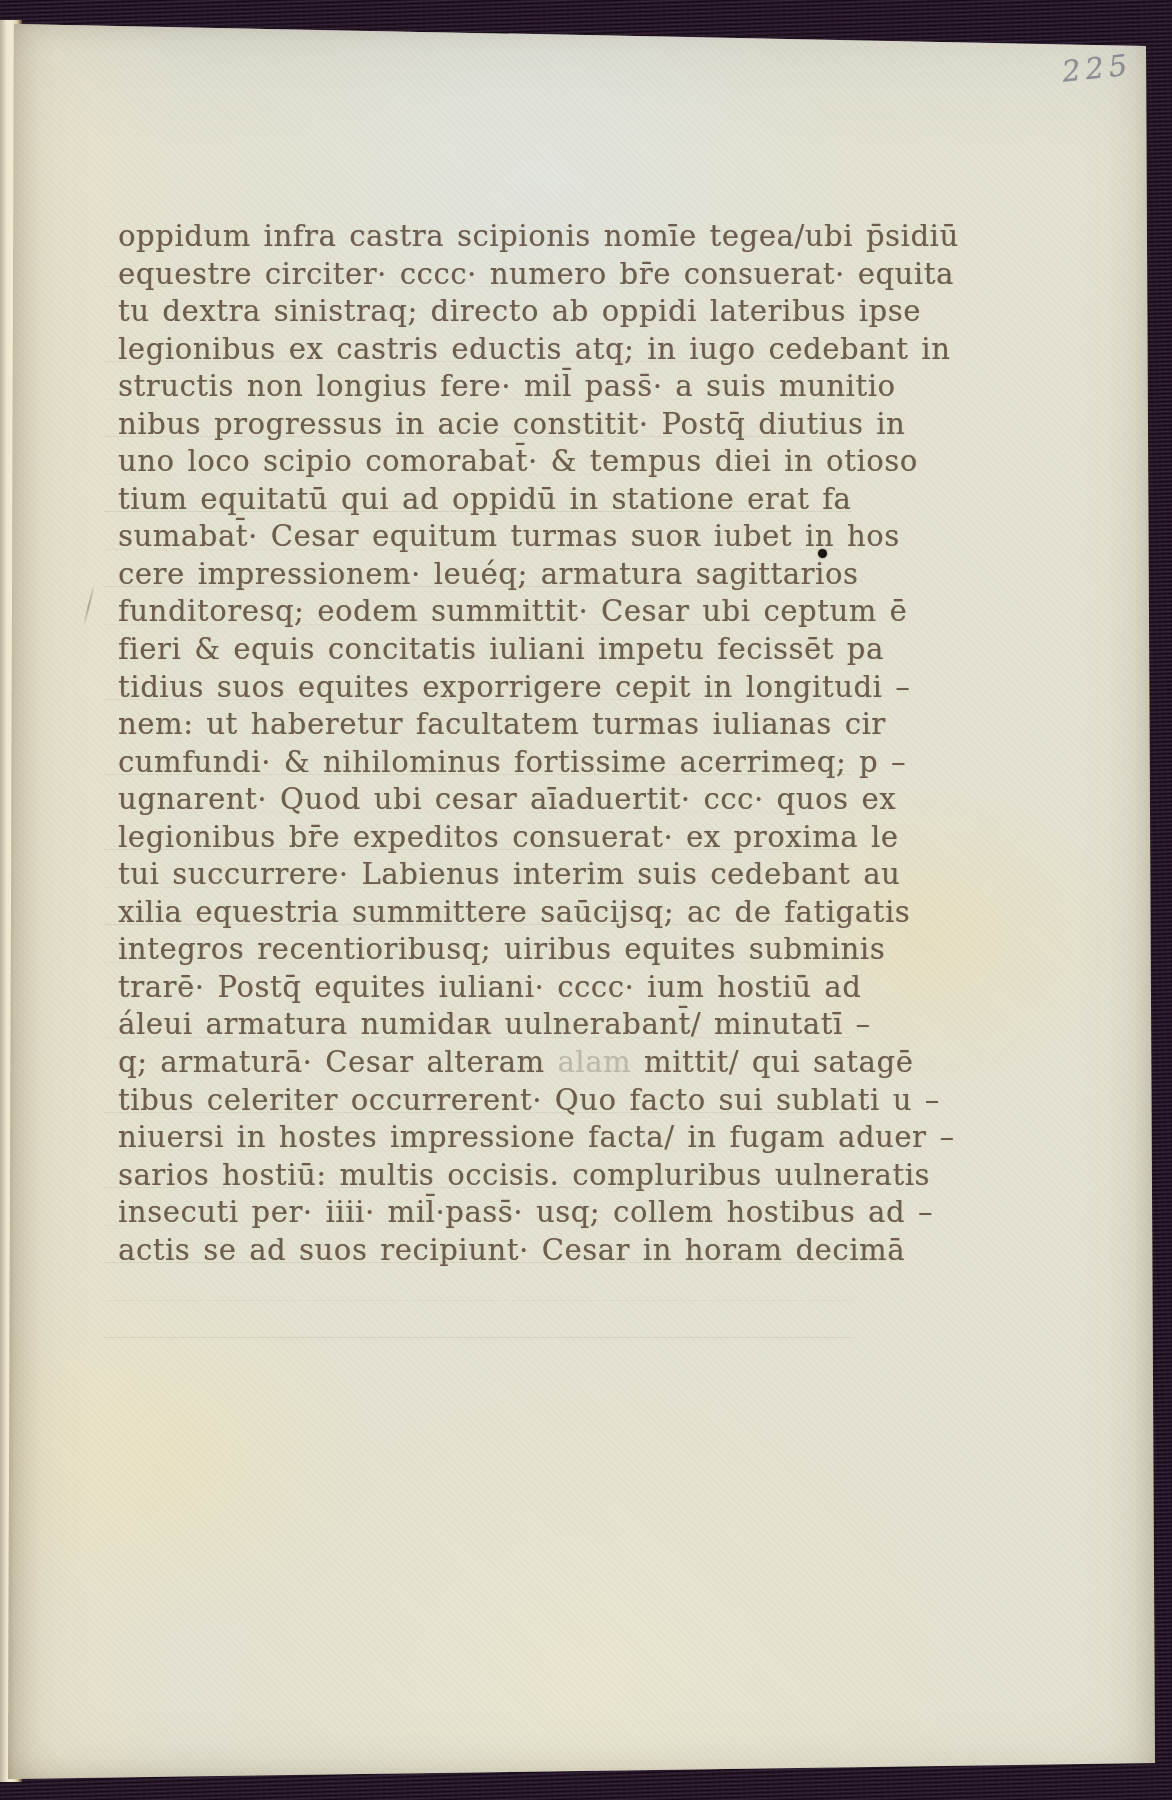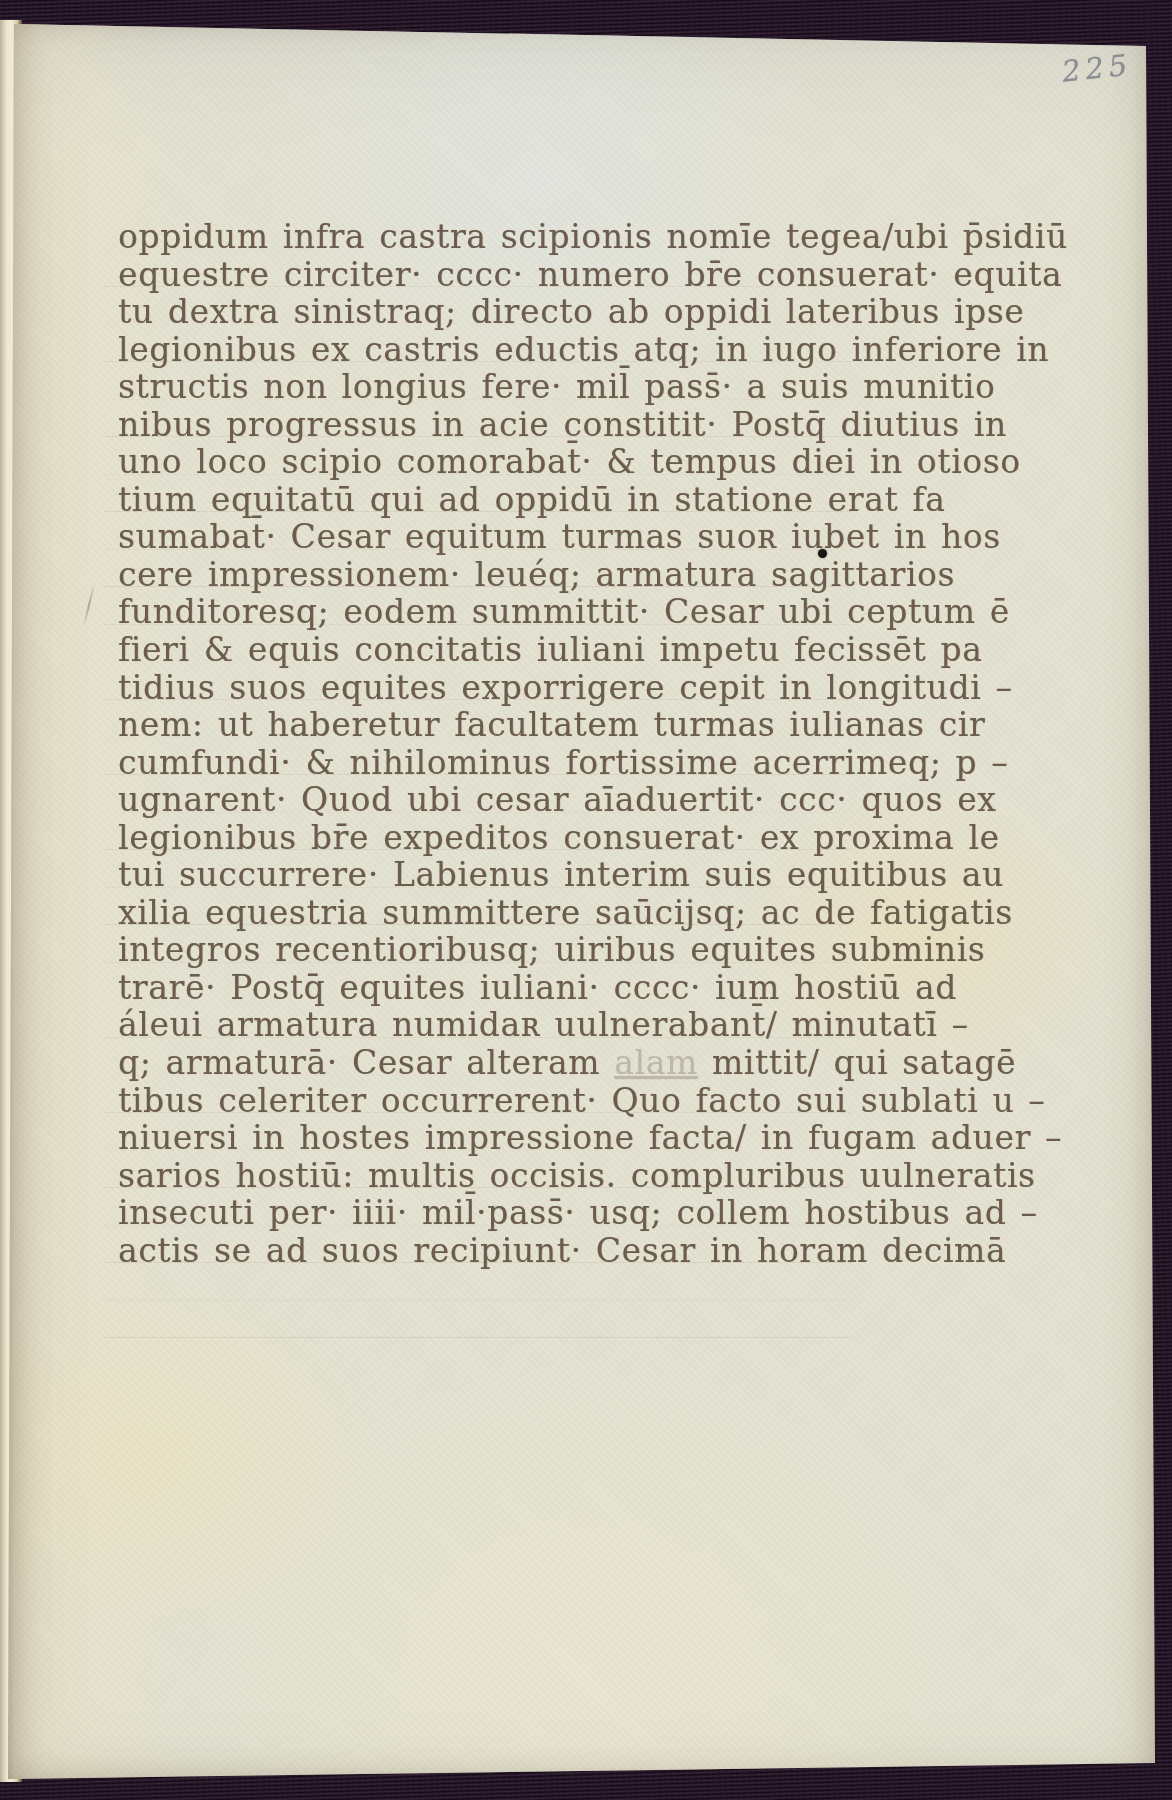--- a/index.html
+++ b/index.html
@@ -76,27 +76,27 @@
     transform:rotate(-6deg);
     text-shadow:0 0 1px rgba(142,142,151,.6);
   }
 
   .textblock{
     position:absolute; left:118px; top:218px; width:742px;
   }
   .ms-line{
     height:37.55px; line-height:37.55px;
     white-space:nowrap;
-    font-size:33px;
+    font-size:29px;
     color:#6b5c4e;
     letter-spacing:.6px;
     word-spacing:3px;
     text-shadow:.4px .4px .7px rgba(92,76,60,.35);
   }
-  .ms-line .faded{ opacity:.30;text-decoration:underline; }
+  .ms-line .faded{ opacity:.30; }
 
   .ink-blot{
     position:absolute; left:818px; top:549px; width:9px; height:9px;
     border-radius:50%;
     background:radial-gradient(circle at 40% 40%, #231c17, #0f0c0a 70%);
     box-shadow:0 0 2px rgba(30,24,20,.6);
   }
 
   .scratch{
     position:absolute; left:88px; top:586px; width:2px; height:38px;
@@ -114,35 +114,35 @@
   <div class="page">
     <div class="grain"></div>
     <div class="ruling"></div>
 
     <div class="folio">225</div>
 
     <div class="textblock">
         <div class="ms-line"><span>oppidum infra castra scipionis nomīe tegea/ubi p̄sidiū</span></div>
         <div class="ms-line"><span>equestre circiter· cccc· numero br̄e consuerat· equita</span></div>
         <div class="ms-line"><span>tu dextra sinistraq; directo ab oppidi lateribus ipse</span></div>
-        <div class="ms-line"><span>legionibus ex castris eductis atq; in iugo inferiore in</span></div>
+        <div class="ms-line"><span>legionibus ex castris eductis atq; in iugo cedebant in</span></div>
         <div class="ms-line"><span>structis non longius fere· mil̄ pass̄· a suis munitio</span></div>
         <div class="ms-line"><span>nibus progressus in acie constitit· Postq̄ diutius in</span></div>
         <div class="ms-line"><span>uno loco scipio comorabat̄· &amp; tempus diei in otioso</span></div>
         <div class="ms-line"><span>tium equitatū qui ad oppidū in statione erat fa</span></div>
         <div class="ms-line"><span>sumabat̄· Cesar equitum turmas suoʀ iubet in hos</span></div>
         <div class="ms-line"><span>cere impressionem· leuéq; armatura sagittarios</span></div>
         <div class="ms-line"><span>funditoresq; eodem summittit· Cesar ubi ceptum ē</span></div>
         <div class="ms-line"><span>fieri &amp; equis concitatis iuliani impetu fecissēt pa</span></div>
         <div class="ms-line"><span>tidius suos equites exporrigere cepit in longitudi –</span></div>
         <div class="ms-line"><span>nem: ut haberetur facultatem turmas iulianas cir</span></div>
         <div class="ms-line"><span>cumfundi· &amp; nihilominus fortissime acerrimeq; p –</span></div>
         <div class="ms-line"><span>ugnarent· Quod ubi cesar aīaduertit· ccc· quos ex</span></div>
         <div class="ms-line"><span>legionibus br̄e expeditos consuerat· ex proxima le</span></div>
-        <div class="ms-line"><span>tui succurrere· Labienus interim suis equitibus au</span></div>
+        <div class="ms-line"><span>tui succurrere· Labienus interim suis cedebant au</span></div>
         <div class="ms-line"><span>xilia equestria summittere saūcijsq; ac de fatigatis</span></div>
         <div class="ms-line"><span>integros recentioribusq; uiribus equites subminis</span></div>
         <div class="ms-line"><span>trarē· Postq̄ equites iuliani· cccc· ium hostiū ad</span></div>
         <div class="ms-line"><span>áleui armatura numidaʀ uulnerabant̄/ minutatī –</span></div>
         <div class="ms-line"><span>q; armaturā· Cesar alteram </span><span class="faded">alam</span><span> mittit/ qui satagē</span></div>
         <div class="ms-line"><span>tibus celeriter occurrerent· Quo facto sui sublati u –</span></div>
         <div class="ms-line"><span>niuersi in hostes impressione facta/ in fugam aduer –</span></div>
         <div class="ms-line"><span>sarios hostiū: multis occisis. compluribus uulneratis</span></div>
         <div class="ms-line"><span>insecuti per· iiii· mil̄·pass̄· usq; collem hostibus ad –</span></div>
         <div class="ms-line"><span>actis se ad suos recipiunt· Cesar in horam decimā</span></div>

